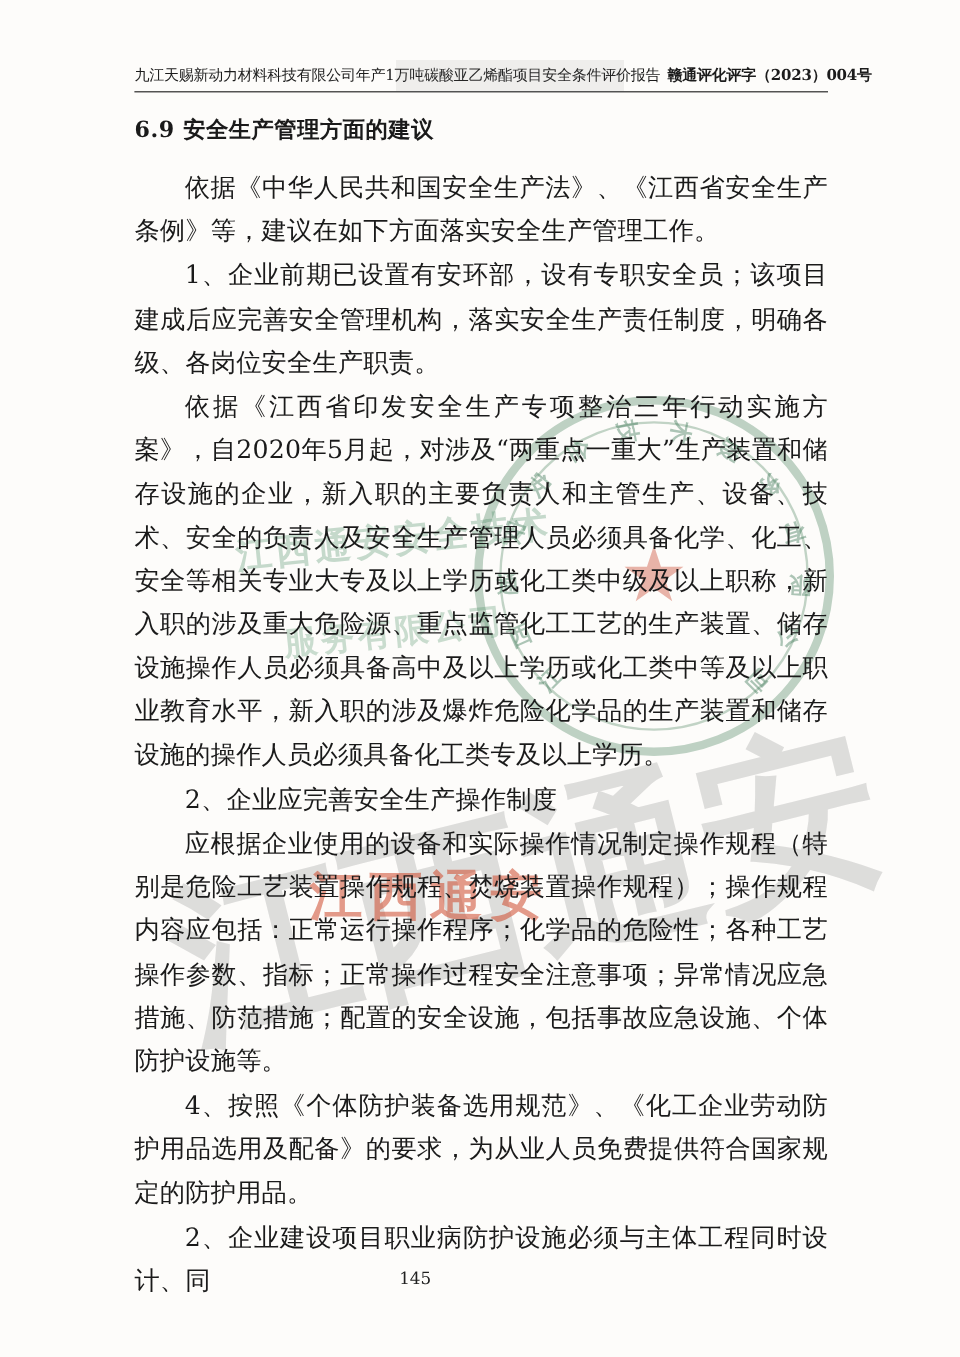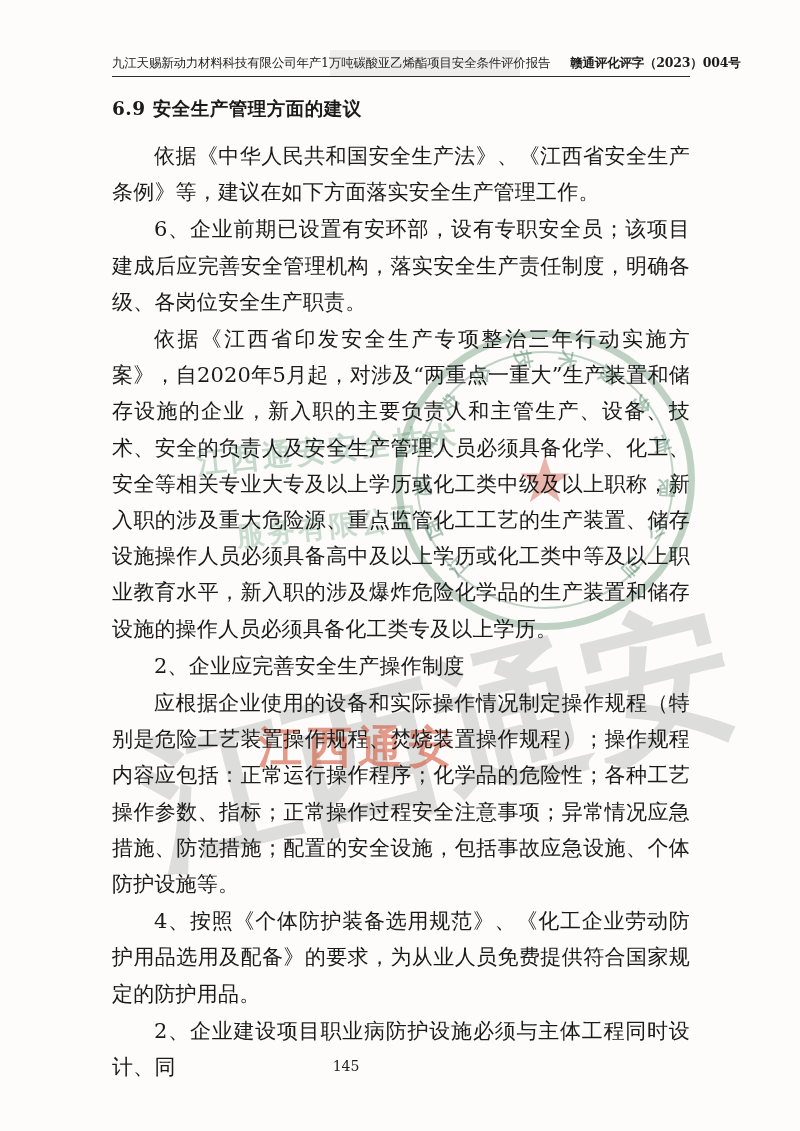--- a/index.html
+++ b/index.html
@@ -35,21 +35,21 @@
     color: #1c1c1c;
     font-family: "DejaVu Serif", "Liberation Serif", serif;
     letter-spacing: -0.2px;
   }
   .header .h-left {
     display: inline-block;
   }
   .header .h-right {
     display: inline-block;
     font-weight: bold;
-    margin-left: 20px;
+    margin-left: 6px;
   }
   .header-rule {
     position: absolute;
     left: 112px;
     top: 76px;
     width: 578px;
     height: 1px;
     background: #2b2b2b;
   }
 
@@ -232,21 +232,21 @@
     <div class="header">
       <span class="h-left">九江天赐新动力材料科技有限公司年产1万吨碳酸亚乙烯酯项目安全条件评价报告</span><span class="h-right">赣通评化评字（2023）004号</span>
     </div>
     <div class="wm wm-header-smudge"></div>
     <div class="header-rule"></div>
 
     <div class="content">
       <h2 class="section-title">6.9 安全生产管理方面的建议</h2>
 
       <p class="para">依据《中华人民共和国安全生产法》、《江西省安全生产条例》等，建议在如下方面落实安全生产管理工作。</p>
-      <p class="para">6、企业前期已设置有安环部，设有专职安全员；该项目建成后应完善安全管理机构，落实安全生产责任制度，明确各级、各岗位安全生产职责。</p>
+      <p class="para">1、企业前期已设置有安环部，设有专职安全员；该项目建成后应完善安全管理机构，落实安全生产责任制度，明确各级、各岗位安全生产职责。</p>
       <p class="para bold">依据《江西省印发安全生产专项整治三年行动实施方案》，自2020年5月起，对涉及“两重点一重大”生产装置和储存设施的企业，新入职的主要负责人和主管生产、设备、技术、安全的负责人及安全生产管理人员必须具备化学、化工、安全等相关专业大专及以上学历或化工类中级及以上职称，新入职的涉及重大危险源、重点监管化工工艺的生产装置、储存设施操作人员必须具备高中及以上学历或化工类中等及以上职业教育水平，新入职的涉及爆炸危险化学品的生产装置和储存设施的操作人员必须具备化工类专及以上学历。</p>
       <p class="para">2、企业应完善安全生产操作制度</p>
       <p class="para">应根据企业使用的设备和实际操作情况制定操作规程（特别是危险工艺装置操作规程、焚烧装置操作规程）；操作规程内容应包括：正常运行操作程序；化学品的危险性；各种工艺操作参数、指标；正常操作过程安全注意事项；异常情况应急措施、防范措施；配置的安全设施，包括事故应急设施、个体防护设施等。</p>
       <p class="para">4、按照《个体防护装备选用规范》、《化工企业劳动防护用品选用及配备》的要求，为从业人员免费提供符合国家规定的防护用品。</p>
       <p class="para">2、企业建设项目职业病防护设施必须与主体工程同时设计、同</p>
     </div>
 
     <div class="page-number">145</div>
 
   </div>

